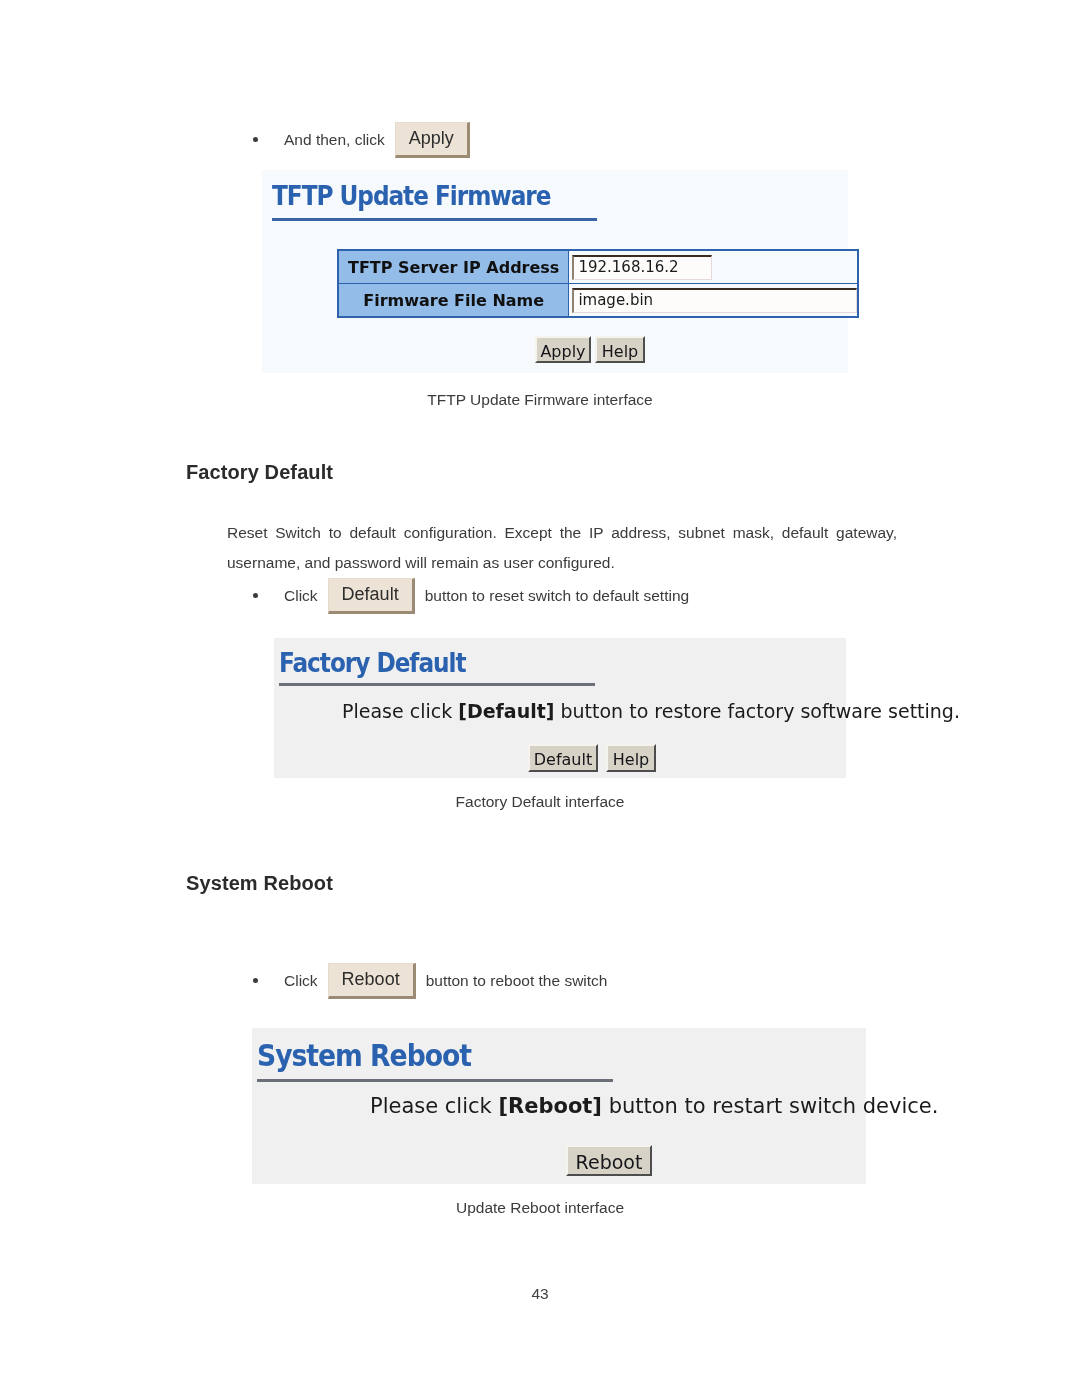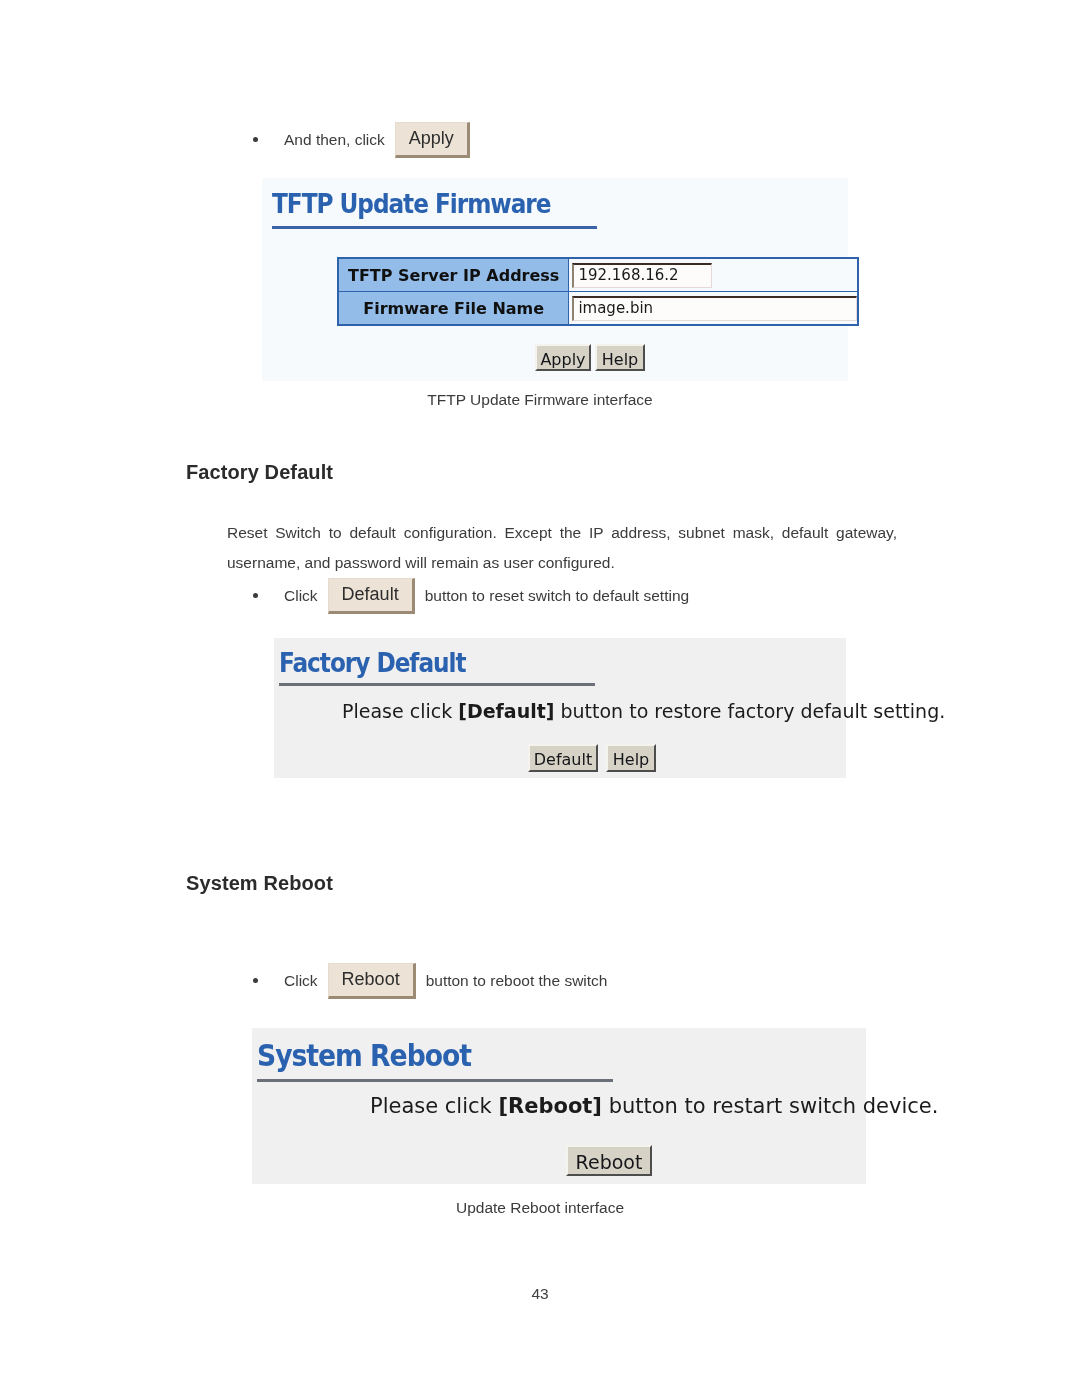--- a/index.html
+++ b/index.html
@@ -197,21 +197,21 @@
 <body>
 
 <div class="page">
 
   <div class="bullet-line" style="left:253px; top:122px;">
     <span class="bullet-dot"></span>
     <span class="bullet-text">And then, click</span>
     <span class="inline-btn">Apply</span>
   </div>
 
-  <div class="shot blue" style="left:262px; top:178px; width:586px; height:203px;">
+  <div class="shot blue" style="left:262px; top:170px; width:586px; height:203px;">
 
     <div class="shot-title" style="left:10px; top:10px;">TFTP Update Firmware</div>
     <div class="shot-rule blue-rule" style="left:10px; top:48px; width:325px;"></div>
 
     <table class="form-table" style="left:75px; top:79px;">
       <tbody>
         <tr>
           <td class="label">TFTP Server IP Address</td>
           <td class="field">
             <span class="txt-input" style="width:140px;">192.168.16.2</span>
@@ -242,27 +242,28 @@
     <span class="inline-btn">Default</span>
     <span class="bullet-text">button to reset switch to default setting</span>
   </div>
 
   <div class="shot gray" style="left:274px; top:638px; width:572px; height:140px;">
 
     <div class="shot-title" style="left:5px; top:9px;">Factory Default</div>
     <div class="shot-rule" style="left:5px; top:45px; width:316px;"></div>
 
     <div class="shot-msg" style="left:68px; top:62px;">
-      <span>Please click </span><b>[Default]</b><span> button to restore factory default setting.</span>
+      <span>Please click </span><b>[Default]</b><span> button to restore factory software setting.</span>
     </div>
 
     <div class="win-btn" style="left:254px; top:106px; width:70px; height:28px;">Default</div>
     <div class="win-btn" style="left:332px; top:106px; width:50px; height:28px;">Help</div>
   </div>
 
+  <div class="caption" style="top:793px;">Factory Default interface</div>
 
   <h2 class="section-heading" style="left:186px; top:872px; margin:0;">System Reboot</h2>
 
 
   <div class="bullet-line" style="left:253px; top:963px;">
     <span class="bullet-dot"></span>
     <span class="bullet-text">Click</span>
     <span class="inline-btn">Reboot</span>
     <span class="bullet-text">button to reboot the switch</span>
   </div>

